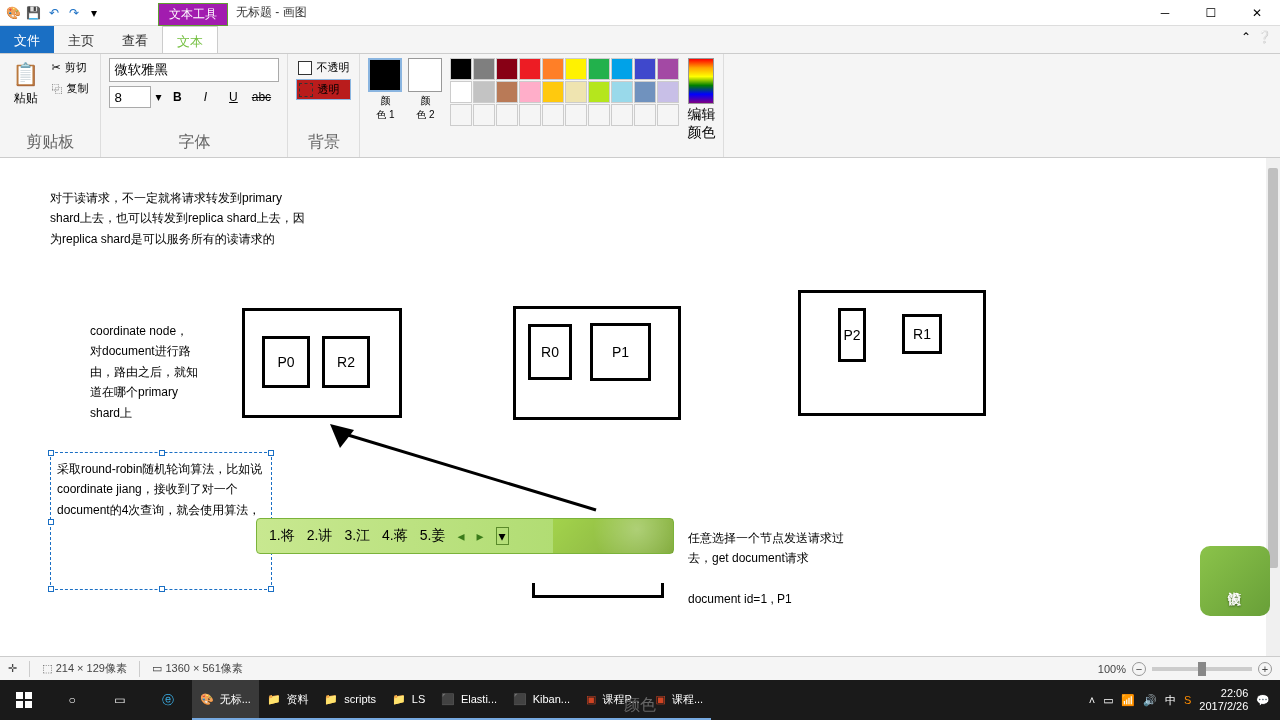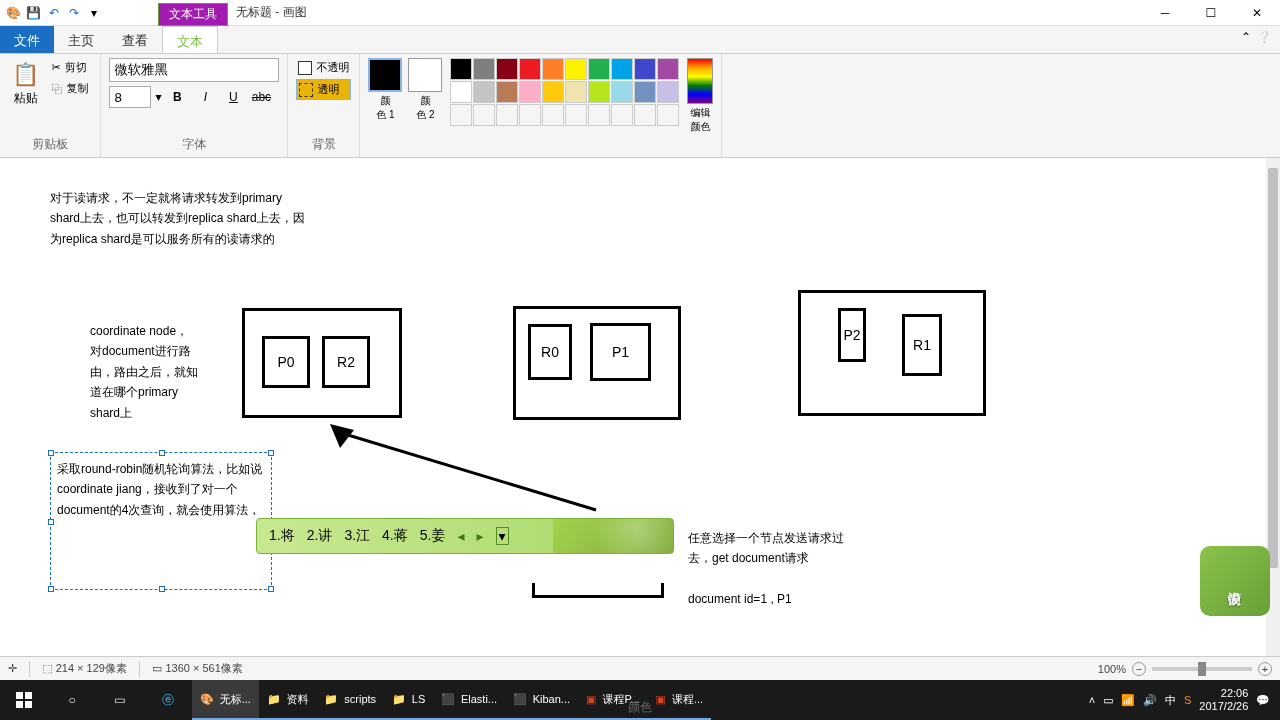--- a/index.html
+++ b/index.html
@@ -12,32 +12,32 @@
 .title-text{margin-left:8px;color:#333;font-size:12px}
 .win-controls{margin-left:auto;display:flex}
 .win-btn{width:46px;height:26px;display:flex;align-items:center;justify-content:center;cursor:pointer}
 .menu-bar{height:28px;display:flex;align-items:stretch;background:#f5f5f5;border-bottom:1px solid #ccc}
 .menu-item{padding:6px 14px;cursor:pointer;color:#333;font-size:13px}
 .menu-item.file{background:#1a6fc4;color:#fff}
 .menu-item.active{background:#fff;border:1px solid #ccc;border-bottom:none;color:#76c043}
 .menu-help{margin-left:auto;padding:4px 8px;display:flex;gap:6px}
 .ribbon{height:104px;background:#f5f5f5;border-bottom:1px solid #ccc;display:flex}
 .ribbon-group{border-right:1px solid #ddd;padding:4px 8px;display:flex;flex-direction:column;justify-content:space-between}
-.group-label{text-align:center;color:#666;font-size:12px;margin-top:2px}
+.group-label{text-align:center;color:#666;font-size:16px;margin-top:2px}
 .clipboard-btns{display:flex;gap:4px}
 .big-btn{display:flex;flex-direction:column;align-items:center;gap:2px;padding:4px;cursor:pointer}
 .small-btns{display:flex;flex-direction:column;gap:2px}
 .small-btn{display:flex;align-items:center;gap:4px;padding:2px 4px;cursor:pointer;font-size:11px}
 .font-row{display:flex;align-items:center;gap:4px;margin-bottom:4px}
 .font-select{width:170px;height:24px;border:1px solid #aaa;padding:0 4px;background:#fff}
 .size-select{width:42px;height:22px;border:1px solid #aaa;padding:0 4px;background:#fff}
 .fmt-btn{width:24px;height:22px;border:1px solid transparent;display:inline-flex;align-items:center;justify-content:center;cursor:pointer}
 .bg-opts{display:flex;flex-direction:column;gap:2px}
 .bg-opt{display:flex;align-items:center;gap:4px;padding:2px;font-size:11px;cursor:pointer}
-.bg-opt.sel{border:1px solid #8ab5e0;background:#eab308}
+.bg-opt.sel{border:1px solid #8ab5e0;background:#b91c1c}
 .color-big{display:flex;gap:6px}
 .color-slot{display:flex;flex-direction:column;align-items:center;gap:2px;cursor:pointer}
 .color-box{width:34px;height:34px;border:1px solid #999}
 .color-box.active{border:2px solid #8ab5e0}
 .palette{display:grid;grid-template-columns:repeat(10,22px);gap:1px}
 .pcell{width:22px;height:22px;border:1px solid #ccc;cursor:pointer}
 .rainbow{width:26px;height:46px;background:linear-gradient(to bottom,red,orange,yellow,green,blue,purple);border:1px solid #999;cursor:pointer}
 .canvas-area{height:498px;background:#fde047;position:relative;overflow:hidden}
 .canvas{position:absolute;top:0;left:0;width:100%;height:100%;background:#fff}
 .text-block{position:absolute;font-size:12px;line-height:1.7;color:#000}
@@ -201,21 +201,21 @@
           <div class="pcell" style="background: rgb(245, 245, 245);"></div>
           <div class="pcell" style="background: rgb(245, 245, 245);"></div>
           <div class="pcell" style="background: rgb(245, 245, 245);"></div>
           <div class="pcell" style="background: rgb(245, 245, 245);"></div>
           <div class="pcell" style="background: rgb(245, 245, 245);"></div>
           <div class="pcell" style="background: rgb(245, 245, 245);"></div>
         </div>
     </div>
     <div class="color-slot">
       <div class="rainbow"></div>
-      <span style="white-space:pre;text-align:center;font-size:10px">编辑
+      <span style="white-space:pre;text-align:center;font-size:14px">编辑
 颜色</span>
     </div>
     <div class="group-label" style="position:absolute;bottom:4px;left:50%;transform:translateX(-50%)">颜色</div>
   </div>
 </div>
 
 <div class="canvas-area">
   <div class="canvas">
     <div class="text-block" style="top:30px;left:50px;white-space:pre">对于读请求，不一定就将请求转发到primary
 shard上去，也可以转发到replica shard上去，因
@@ -229,21 +229,21 @@
     <div class="diagram-box" style="top:150px;left:242px;width:160px;height:110px"></div>
     <div class="shard-box" style="top:178px;left:262px;width:48px;height:52px">P0</div>
     <div class="shard-box" style="top:178px;left:322px;width:48px;height:52px">R2</div>
 
     <div class="diagram-box" style="top:148px;left:513px;width:168px;height:114px"></div>
     <div class="shard-box" style="top:166px;left:528px;width:44px;height:56px">R0</div>
     <div class="shard-box" style="top:165px;left:590px;width:61px;height:58px">P1</div>
 
     <div class="diagram-box" style="top:132px;left:798px;width:188px;height:126px"></div>
     <div class="shard-box" style="top:150px;left:838px;width:28px;height:54px">P2</div>
-    <div class="shard-box" style="top:156px;left:902px;width:40px;height:62px">R1</div>
+    <div class="shard-box" style="top:156px;left:902px;width:40px;height:40px">R1</div>
 
     <svg class="arrow-line" style="top:262px;left:326px" width="280" height="95">
       <line x1="270" y1="90" x2="12" y2="12" stroke="#000" stroke-width="3"></line>
       <polygon points="4,4 28,10 14,28" fill="#000"></polygon>
     </svg>
 
     <div class="text-editing" style="top:294px;left:50px;width:222px;height:138px">
       <div class="text-block" style="top:6px;left:6px;white-space:pre">采取round-robin随机轮询算法，比如说
 coordinate jiang，接收到了对一个
 document的4次查询，就会使用算法，</div>

